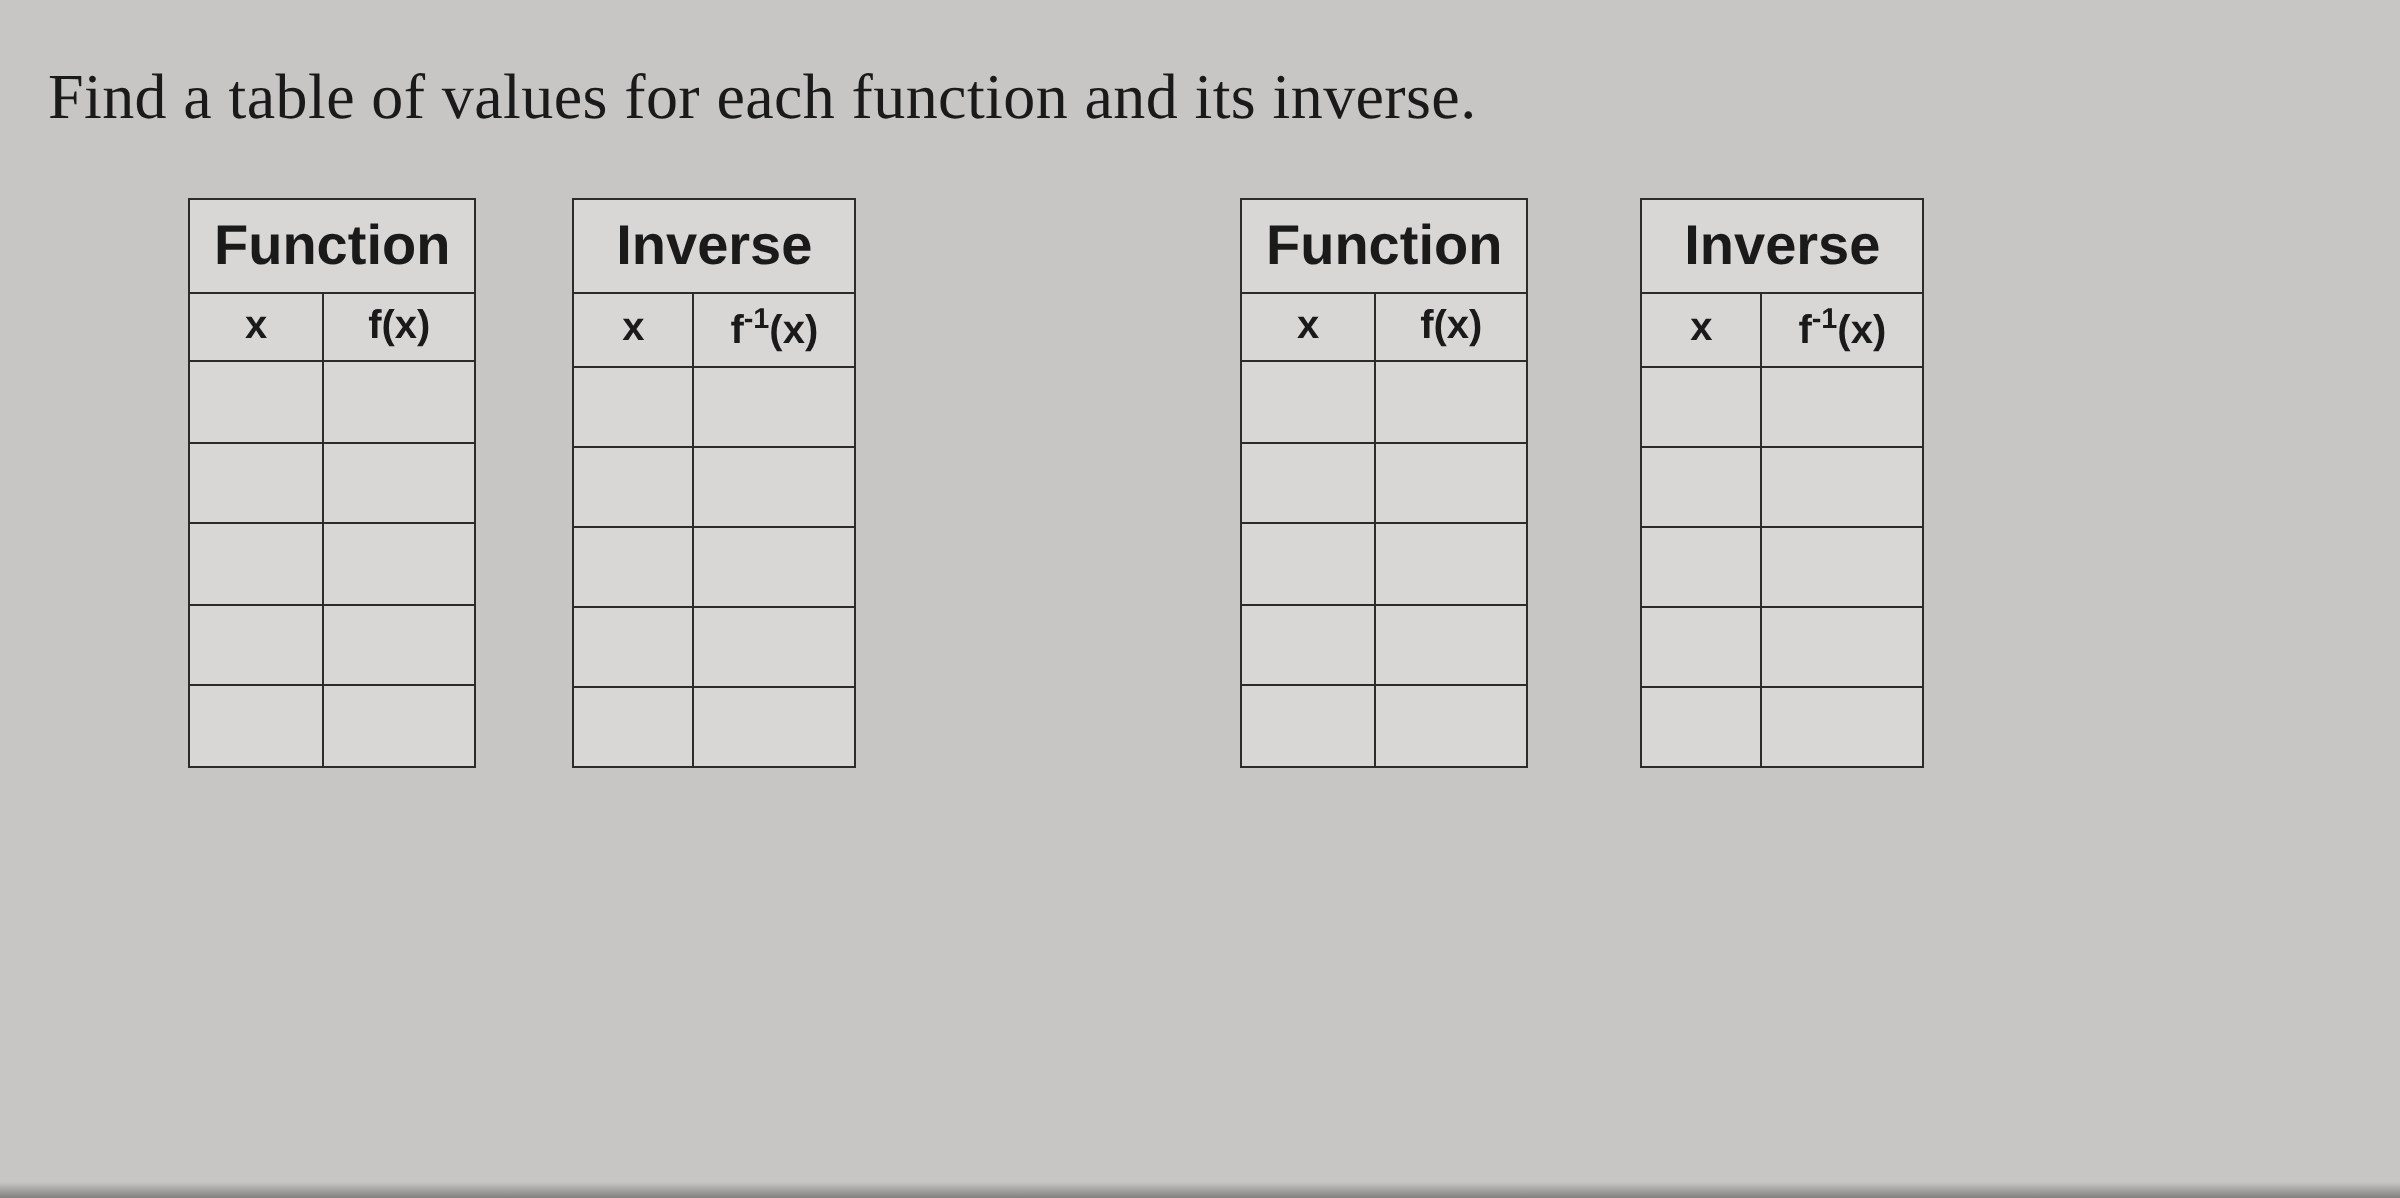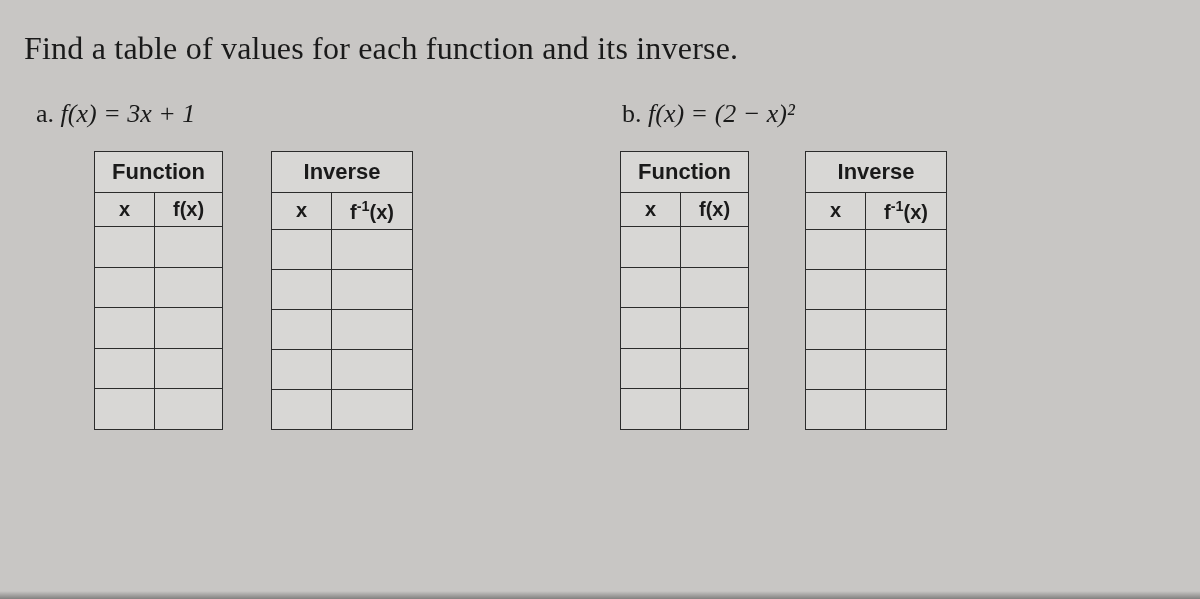--- a/index.html
+++ b/index.html
@@ -49,21 +49,21 @@
     .tbl {
       border-collapse: collapse;
       background: #d8d7d5;
     }
     .tbl th, .tbl td {
       border: 1.5px solid #2b2b2b;
       text-align: center;
       font-family: Arial, Helvetica, sans-serif;
     }
     .tbl th {
-      font-size: 22px;
+      font-size: 28px;
       font-weight: 700;
       padding: 6px 12px;
       background: #d8d7d5;
     }
     .tbl thead tr:first-child th {
       padding: 7px 12px;
     }
     .tbl thead tr:nth-child(2) th {
       font-size: 20px;
       padding: 5px 18px;
@@ -86,23 +86,20 @@
     }
   </style>
 </head>
 <body>
 
 <div class="instruction">Find a table of values for each function and its inverse.</div>
 
 <div class="parts">
 
   <div class="part part-a">
-    <div class="part-label">
-      <span>a. </span><span class="fn">f(x) = 3x + 1</span>
-    </div>
     <div class="tables">
 
       <table class="tbl">
         <thead>
           <tr>
               <th colspan="2">Function</th>
             </tr>
           <tr>
             <th>x</th>
             <th>f(x)</th>
@@ -163,23 +160,20 @@
               <td></td>
               <td></td>
             </tr>
         </tbody>
       </table>
 
     </div>
   </div>
 
   <div class="part part-b">
-    <div class="part-label">
-      <span>b. </span><span class="fn">f(x) = (2 − x)²</span>
-    </div>
     <div class="tables">
 
       <table class="tbl">
         <thead>
           <tr>
               <th colspan="2">Function</th>
             </tr>
           <tr>
             <th>x</th>
             <th>f(x)</th>

